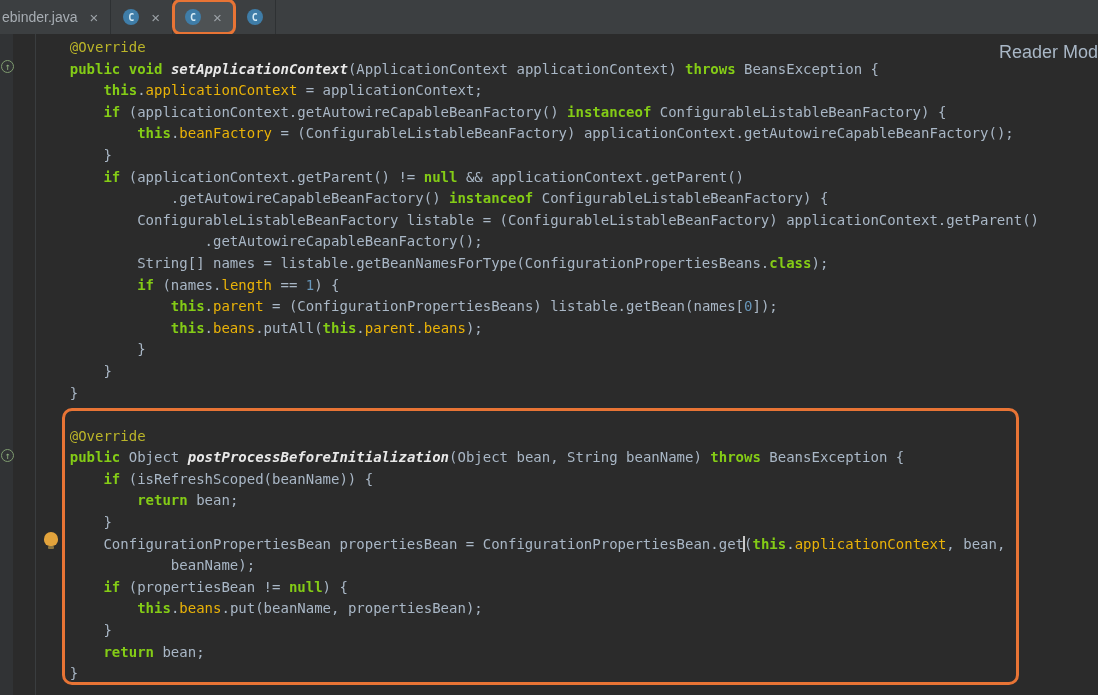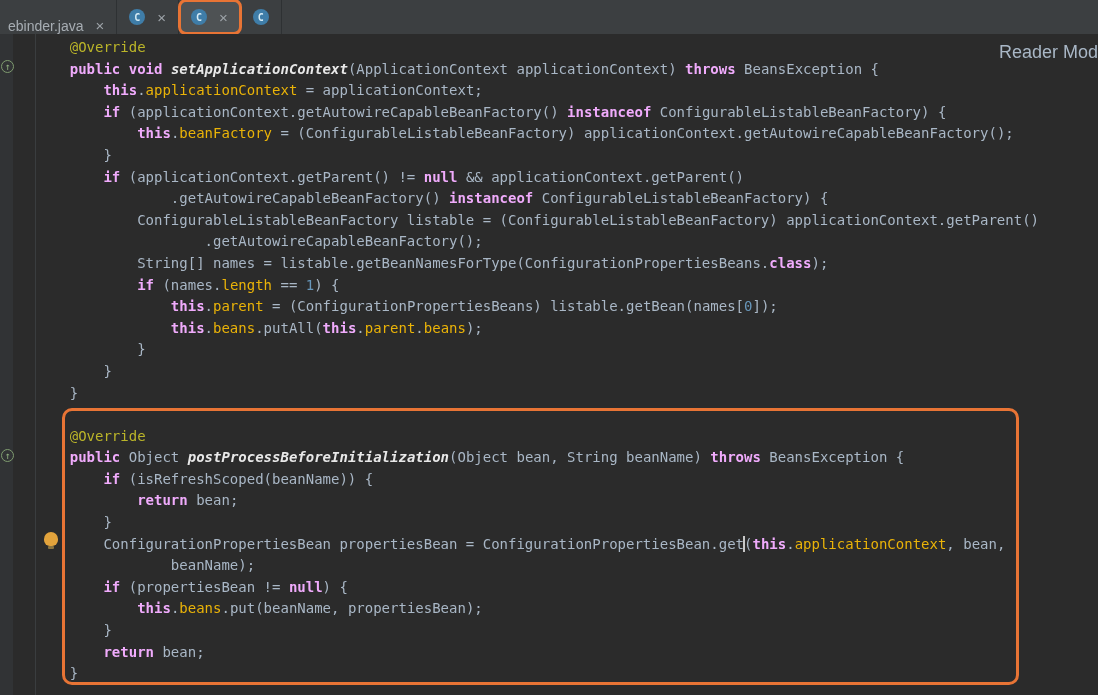--- a/index.html
+++ b/index.html
@@ -3,37 +3,37 @@
 <meta charset="utf-8">
 <style>
   * { margin:0; padding:0; box-sizing:border-box; }
   html,body { width:1098px; height:695px; overflow:hidden; }
   body { background:#2B2B2B; font-family:"Liberation Sans", sans-serif; position:relative; }
 
   
   .tabbar { display:flex; height:34px; background:#3C3F41; overflow:hidden; align-items:stretch; position:relative; z-index:6; }
   .tab { display:flex; align-items:center; gap:7px; padding:0 12px; border-right:1px solid #2E3133;
          color:#A7ADB3; font-size:14px; white-space:nowrap; cursor:default; }
-  .tab.first { padding-left:8px;align-items:flex-end; }
+  .tab.first { padding-left:2px; }
   .tab.active { background:#4E5254; color:#D2D8DD; border-radius:7px; outline:3px solid #E87435; outline-offset:-2px; position:relative; z-index:7; }
   .tab .close { color:#9DA3A8; font-size:15px; margin-left:5px; }
   .cicon { width:16px; height:16px; border-radius:50%; background:#3F7DA8; color:#D6EBF5; font-size:10px; font-weight:bold;
            display:flex; align-items:center; justify-content:center; font-family:"DejaVu Sans Mono",monospace; flex:0 0 16px; }
 
   
   .editor { position:absolute; top:34px; left:0; right:0; bottom:0; background:#2B2B2B; overflow:hidden; }
   .gutterstrip { position:absolute; left:0; top:0; bottom:0; width:13px; background:#313335; z-index:0; }
   .indent-guide { position:absolute; left:35px; top:0; bottom:0; width:1px; background:#3A3D3F; z-index:0; }
 
   .code { position:absolute; left:0; top:3px; z-index:2; font-family:"DejaVu Sans Mono", monospace;
           font-size:14px; line-height:21.6px; color:#A9B7C6; white-space:pre; }
   .line { height:21.6px; padding-left:36px; }
 
   .tok-t    { color:#A9B7C6; }
-  .tok-kw   { color:#f0abfc; font-weight:bold; }
+  .tok-kw   { color:#84cc16; font-weight:bold; }
   .tok-ann  { color:#BBB529; }
   .tok-field{ color:#eab308; }
   .tok-num  { color:#6897BB; }
   .tok-decl { color:#E8E8E8; font-weight:bold;font-style:italic; }
   .tok-sm   { color:#A9B7C6; }
   .tok-caret{ display:inline-block; width:2px; height:16px; background:#C8C8C8; vertical-align:text-bottom; margin:0 -1px; }
 
   .hlbox { position:absolute; left:62px; top:374px; width:957px; height:277px;
            border:3px solid #E87435; border-radius:10px; pointer-events:none; z-index:3; }
 

